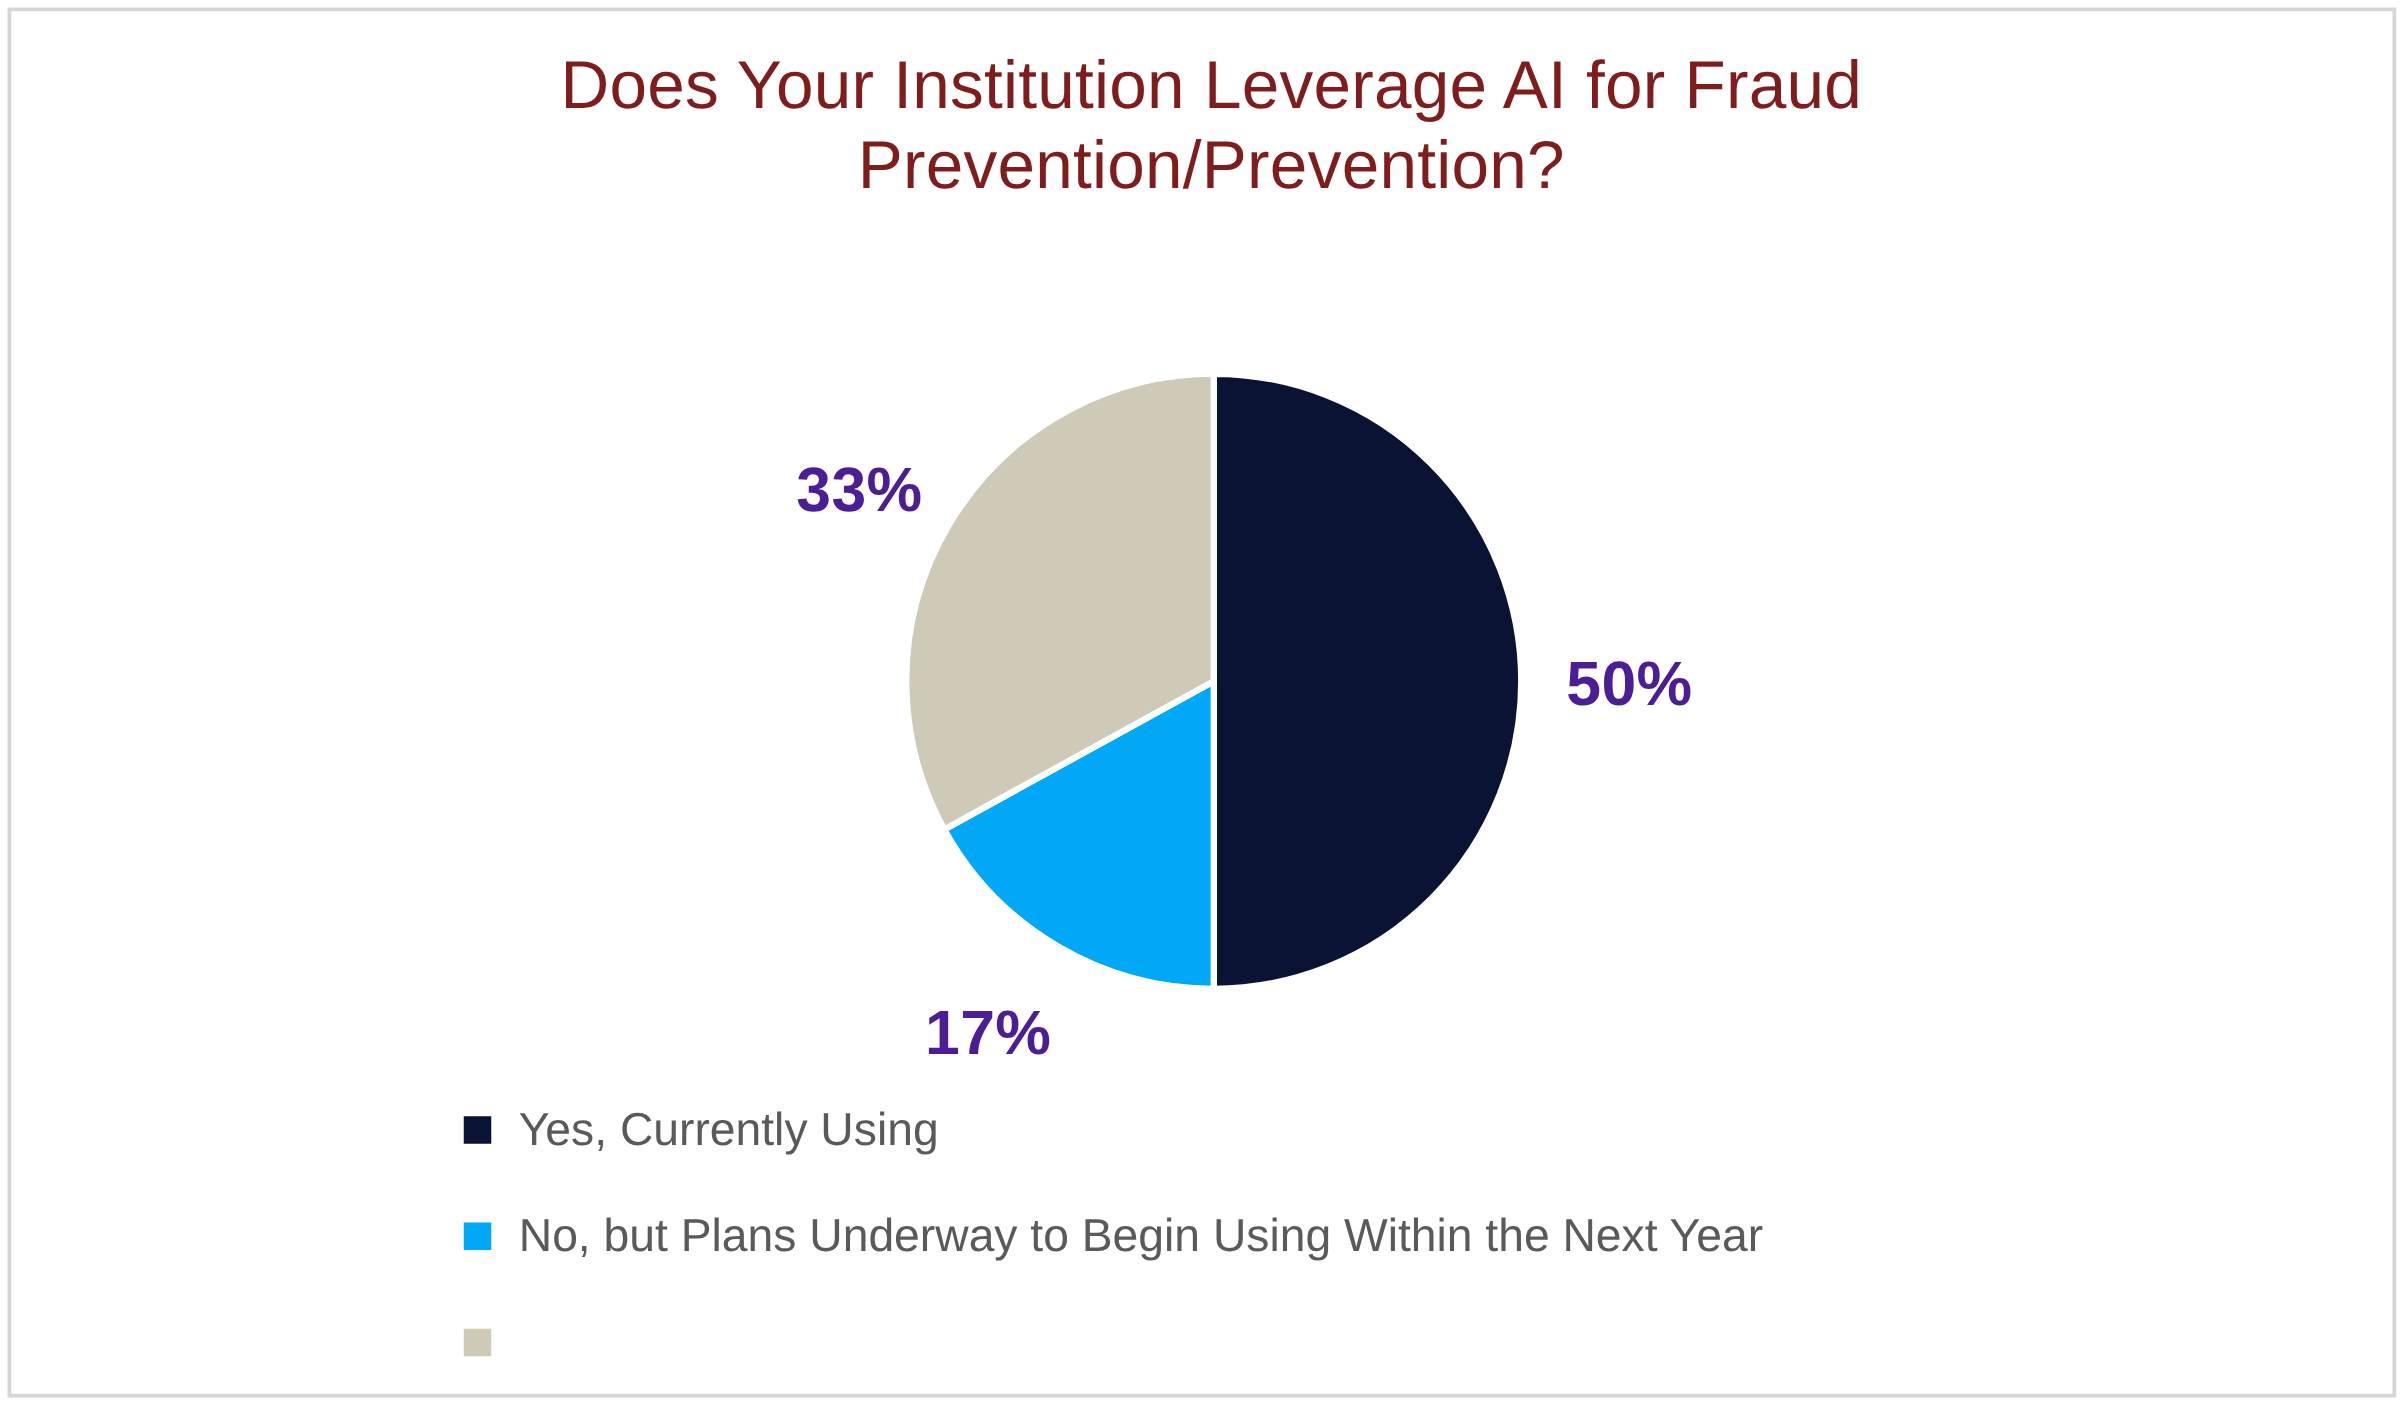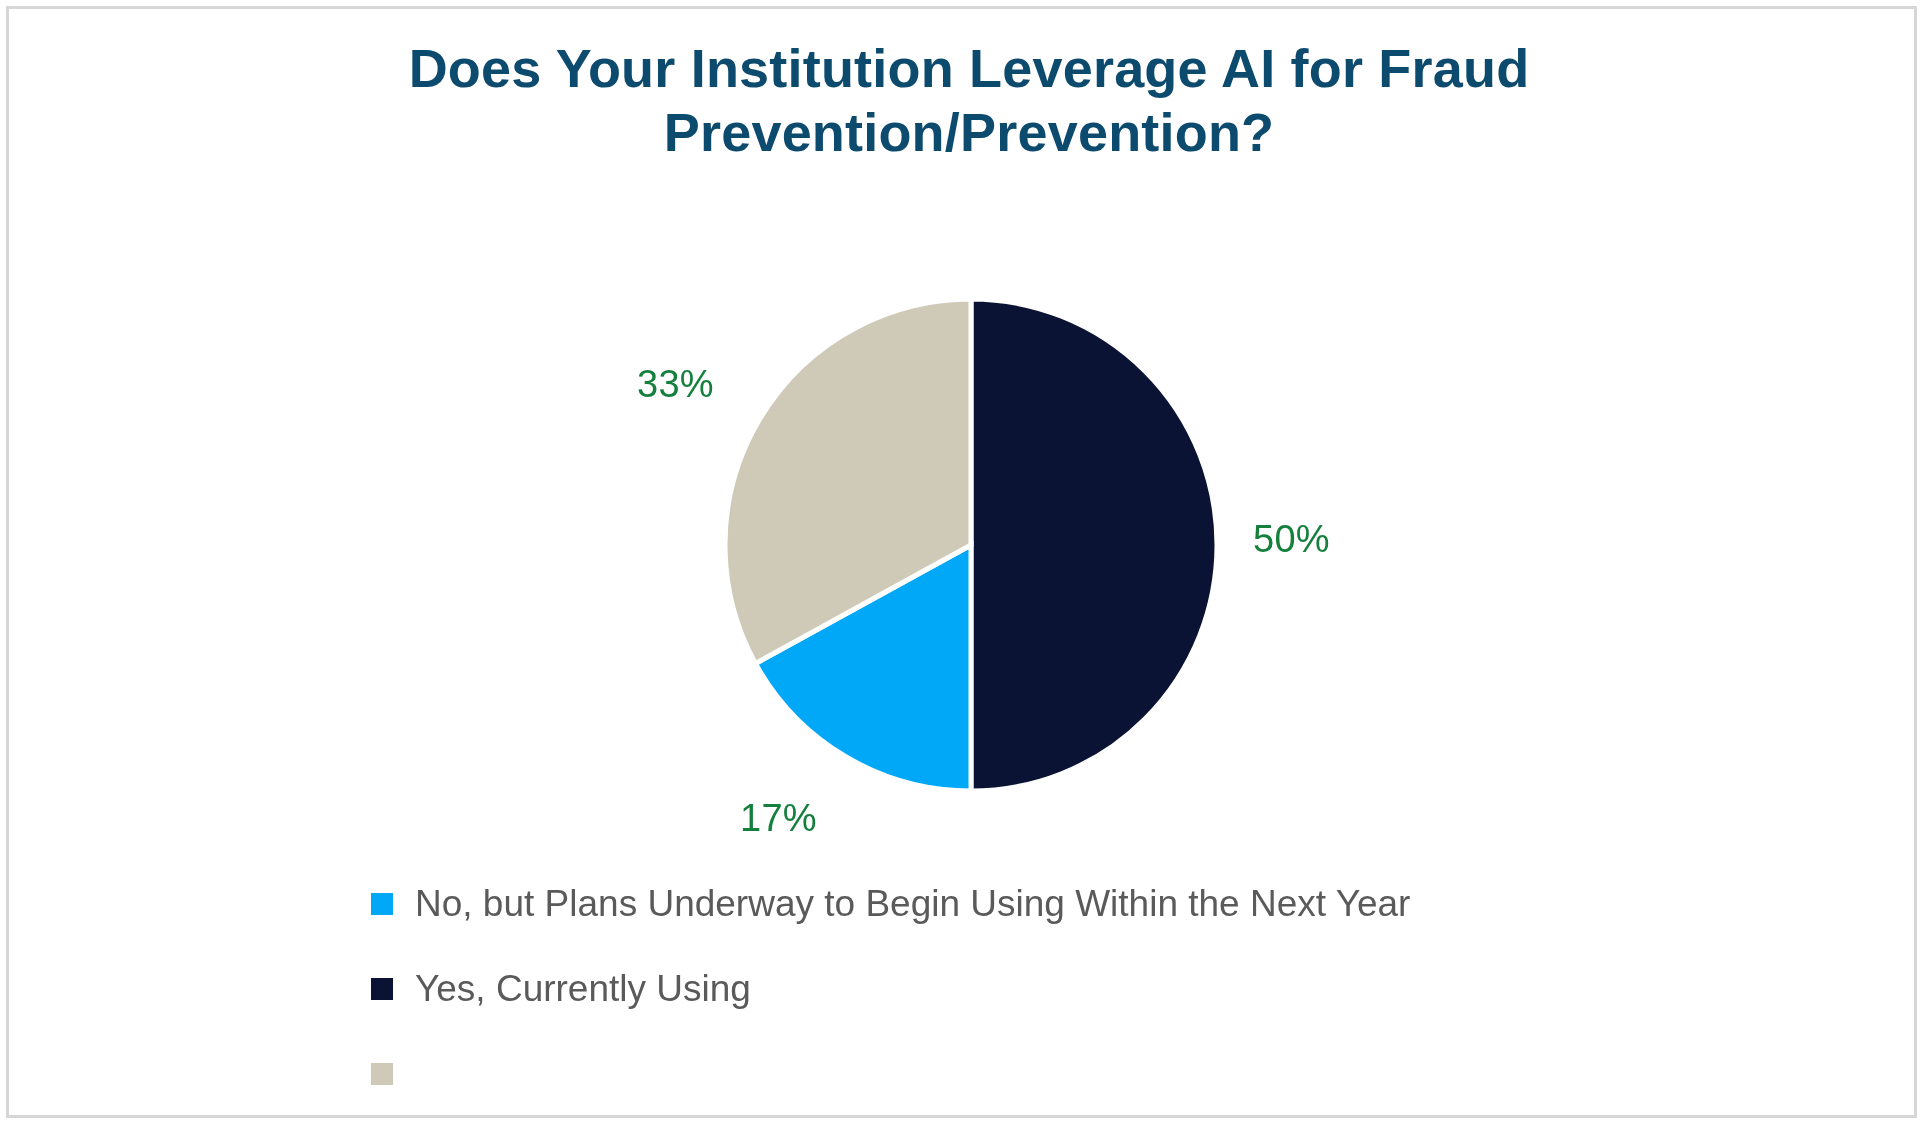--- a/index.html
+++ b/index.html
@@ -28,23 +28,23 @@
     box-sizing: border-box;
     border: 3px solid #d6d6d6;
     background: #ffffff;
   }
   #chart-title {
     position: absolute;
     left: 230px;
     top: 28px;
     width: 1460px;
     text-align: center;
-    color: #0c4a6e;
+    color: #7f1d1d;
     font-size: 54px;
-    font-weight: 700;
+    font-weight: 400;
     line-height: 1.18;
     letter-spacing: 0.2px;
   }
   
   #pie-wrap {
     position: absolute;
     left: 713px;
     top: 287px;
     width: 498px;
     height: 498px;
@@ -56,23 +56,23 @@
     overflow: visible;
   }
   .pie-slice {
     stroke: #ffffff;
     stroke-width: 5;
     stroke-linejoin: miter;
   }
   
   .data-label {
     position: absolute;
-    color: #15803d;
-    font-size: 38px;
-    font-weight: normal;
+    color: #4c1d95;
+    font-size: 50px;
+    font-weight: bold;
     white-space: nowrap;
     letter-spacing: 0.3px;
   }
   #label-0 { left: 1244px; top: 509px; }   
   #label-1 { left: 731px;  top: 788px; }   
   #label-2 { left: 628px;  top: 354px; }   
   
   #legend {
     position: absolute;
     left: 362px;
@@ -118,26 +118,26 @@
           </g>
       </svg>
     </div>
 
     <div class="data-label" id="label-0">50%</div>
     <div class="data-label" id="label-1">17%</div>
     <div class="data-label" id="label-2">33%</div>
 
     <div id="legend">
       <div class="legend-item">
+        <span class="legend-swatch" style="background: rgb(11, 19, 52);"></span>
+        <span class="legend-label">Yes, Currently Using</span>
+      </div>
+      <div class="legend-item">
         <span class="legend-swatch" style="background: rgb(0, 168, 247);"></span>
         <span class="legend-label">No, but Plans Underway to Begin Using Within the Next Year</span>
-      </div>
-      <div class="legend-item">
-        <span class="legend-swatch" style="background: rgb(11, 19, 52);"></span>
-        <span class="legend-label">Yes, Currently Using</span>
       </div>
       <div class="legend-item">
         <span class="legend-swatch" style="background: rgb(207, 202, 184);"></span>
       </div>
     </div>
 
   </div>
 </div>
 
 </body></html>

